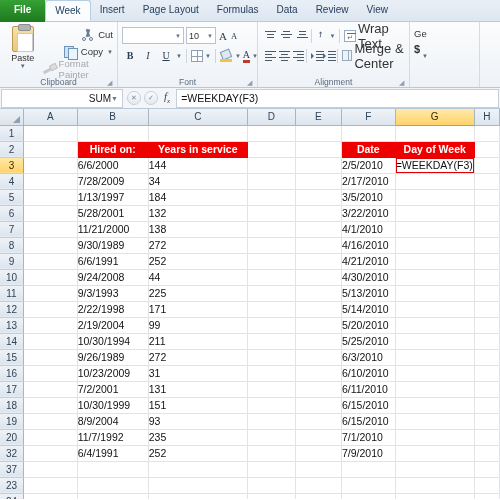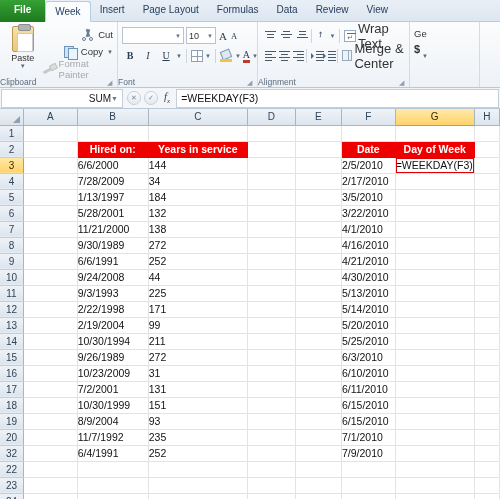--- a/index.html
+++ b/index.html
@@ -10,21 +10,21 @@
     background: #ffffff;
   }
   #app { position: relative; width: 500px; height: 500px; }
 
   
   .tabbar {
     height: 22px;
     background: linear-gradient(#e9eff7, #dde6f0);
     border-bottom: 1px solid #b6cce0;
     display: flex;
-    align-items: center;
+    align-items: flex-start;
     padding-left: 0;
     position: relative;
   }
   .tab {
     font-size: 10px;
     color: #26405e;
     padding: 3px 9px 4px 9px;
     line-height: 14px;
     height: 21px;
     white-space: nowrap;
@@ -58,21 +58,21 @@
     position: relative;
     height: 66px;
     border-right: 1px solid #d3dce6;
     padding: 2px 4px 0 4px;
     display: flex;
     flex-direction: column;
   }
   .rgroup-label {
     position: absolute;
     bottom: 1px; left: 0; right: 0;
-    text-align: left;
+    text-align: center;
     font-size: 8.5px;
     color: #5a6b7d;
   }
   .rgroup-dialog {
     position: absolute;
     bottom: 2px; right: 3px;
     width: 7px; height: 7px;
     font-size: 7px; color: #8fa0b2;
     line-height: 7px;
   }
@@ -824,21 +824,21 @@
             <td class="cell"></td>
             <td class="cell num">6/4/1991</td>
             <td class="cell num">252</td>
             <td class="cell"></td>
             <td class="cell"></td>
             <td class="cell num">7/9/2010</td>
             <td class="cell"></td>
             <td class="cell"></td>
           </tr>
           <tr>
-            <td class="rowhead">22</td>
+            <td class="rowhead">37</td>
             <td class="cell"></td>
             <td class="cell"></td>
             <td class="cell"></td>
             <td class="cell"></td>
             <td class="cell"></td>
             <td class="cell"></td>
             <td class="cell"></td>
             <td class="cell"></td>
           </tr>
           <tr>

